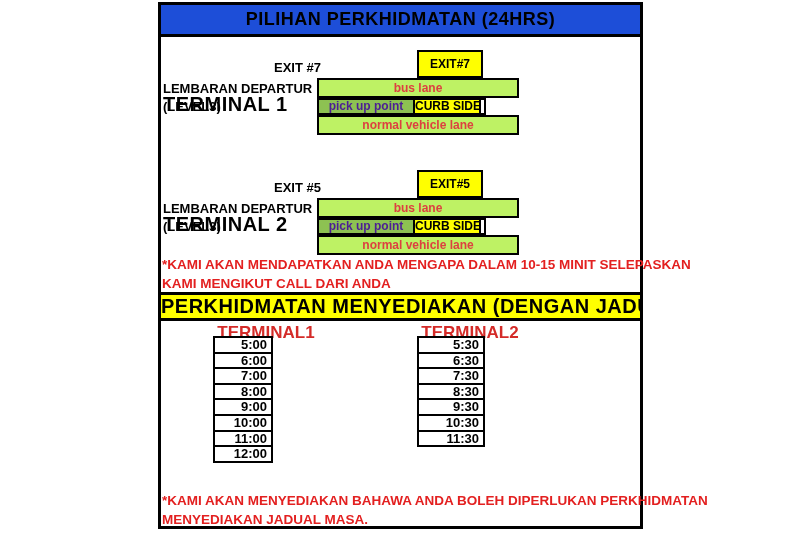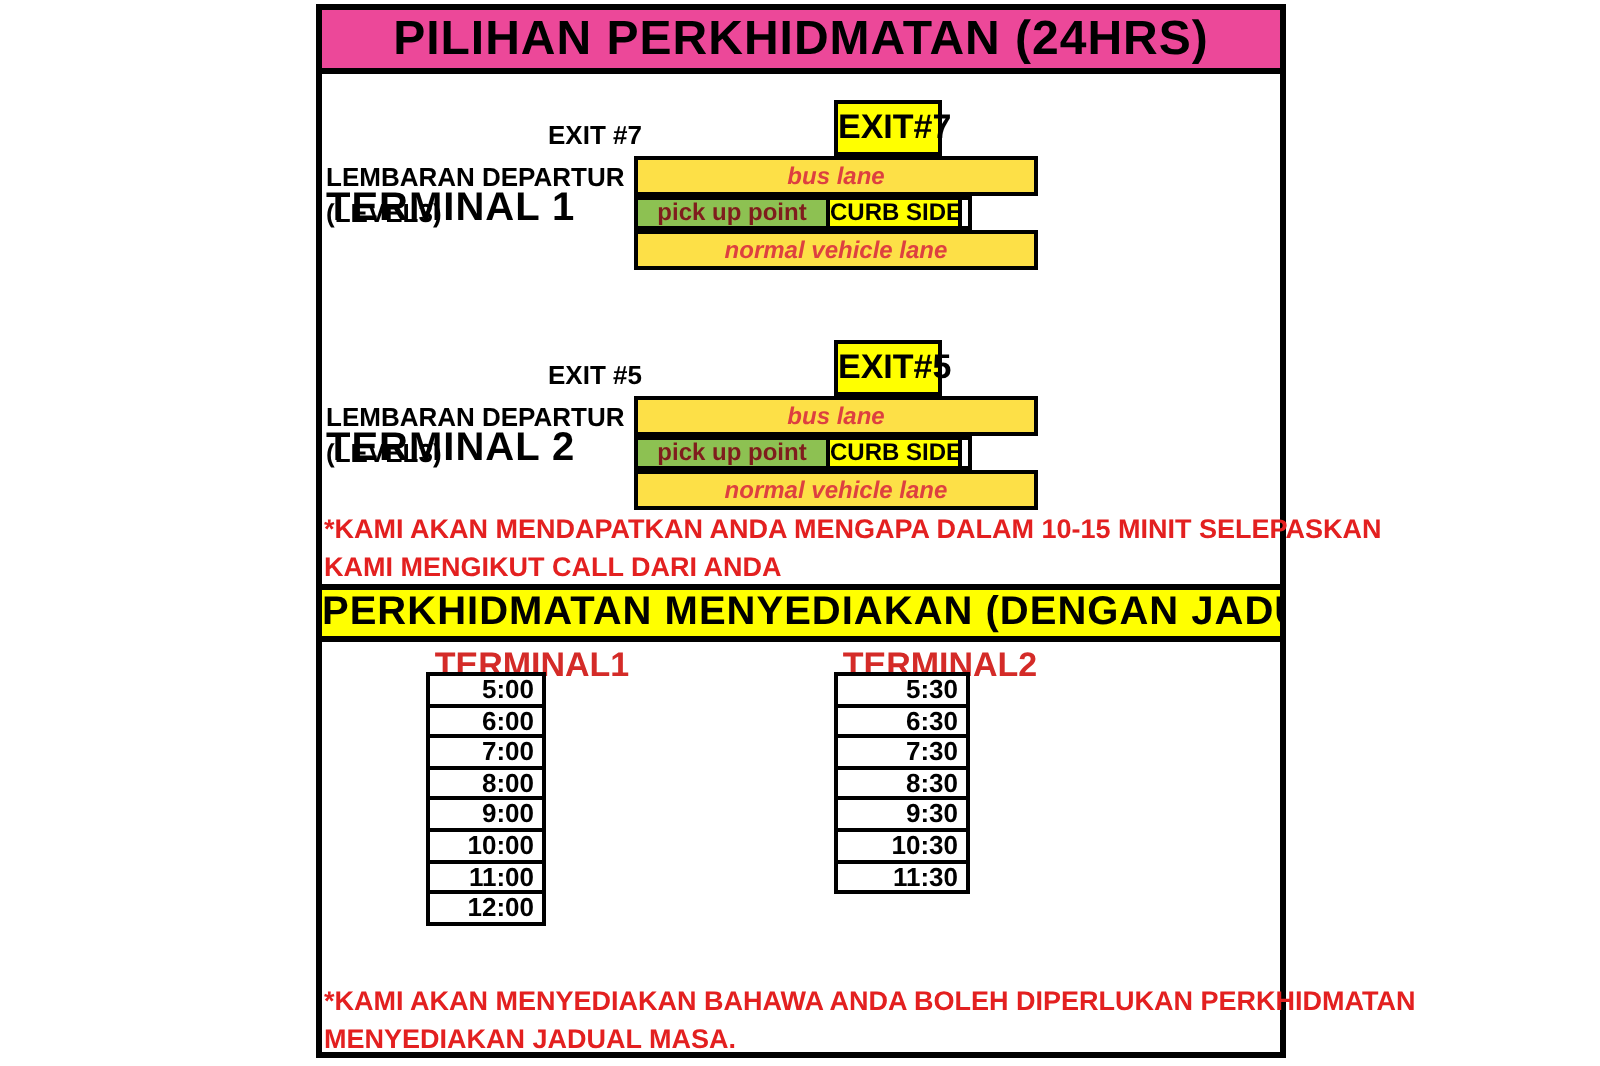--- a/index.html
+++ b/index.html
@@ -7,45 +7,45 @@
     position: relative; width: 800px; height: 533px;
     background: #ffffff; overflow: hidden;
     font-family: "Liberation Sans", sans-serif; font-weight: bold; color: #000;
   }
   .frame {
     position: absolute; left: 158px; top: 2px; width: 485px; height: 527px;
     border: 3px solid #000; box-sizing: border-box; background: #fff;
   }
   .titlebar {
     position: absolute; left: 0; right: 0; top: 0; height: 29px;
-    background: #ec4899; border-bottom: 3px solid #000;
-    text-align: center; font-size: 24px; line-height: 29px; letter-spacing: 0.5px;
+    background: #1d4ed8; border-bottom: 3px solid #000;
+    text-align: center; font-size: 18px; line-height: 29px; letter-spacing: 0.5px;
   }
   .abs { position: absolute; }
   .t-name { font-size: 20px; letter-spacing: 0.5px; margin-top: 39px; }
   .t-sub  { font-size: 13px; }
   .exit-box {
-    width: 54px; height: 28px; box-sizing: border-box;
+    width: 66px; height: 28px; box-sizing: border-box;
     background: #FFFF00; border: 2px solid #000;
-    text-align: center; font-size: 17px; line-height: 24px;
+    text-align: center; font-size: 12px; line-height: 24px;
   }
   .lane-box {
     width: 202px; height: 20px; box-sizing: border-box;
-    background: #fde047; border: 2px solid #000;
-    text-align: center; font-size: 12px; line-height: 16px; color: #DD4040; font-style: italic;
+    background: #bef264; border: 2px solid #000;
+    text-align: center; font-size: 12px; line-height: 16px; color: #DD4040;
   }
   .pickup-row {
     height: 17px; box-sizing: border-box; border: 2px solid #000;
     display: flex; background: #fff;
   }
   .pickup-cell {
     box-sizing: border-box; height: 13px; line-height: 13px;
     text-align: center; font-size: 12px; overflow: hidden; white-space: nowrap;
   }
-  .cell-green  { width: 94px; background: #8DC152; color: #7f1d1d; }
+  .cell-green  { width: 94px; background: #8DC152; color: #4c1d95; }
   .cell-yellow { width: 66px; background: #FFFF00; border-left: 2px solid #000; color: #000; }
   .cell-tail   { width: 5px;  background: #fff;    border-left: 2px solid #000; }
   .note { font-size: 13.5px; line-height: 18.5px; color: #E32020; white-space: nowrap; }
   .banner {
     position: absolute; left: -3px; right: -3px; height: 29px;
     background: #FFFF00; border: 3px solid #000; box-sizing: border-box;
     font-size: 20px; line-height: 22px; white-space: nowrap; overflow: hidden;
     letter-spacing: 0.5px;
   }
   .sched-header { width: 150px; text-align: center; font-size: 17px; color: #D42B28; }

